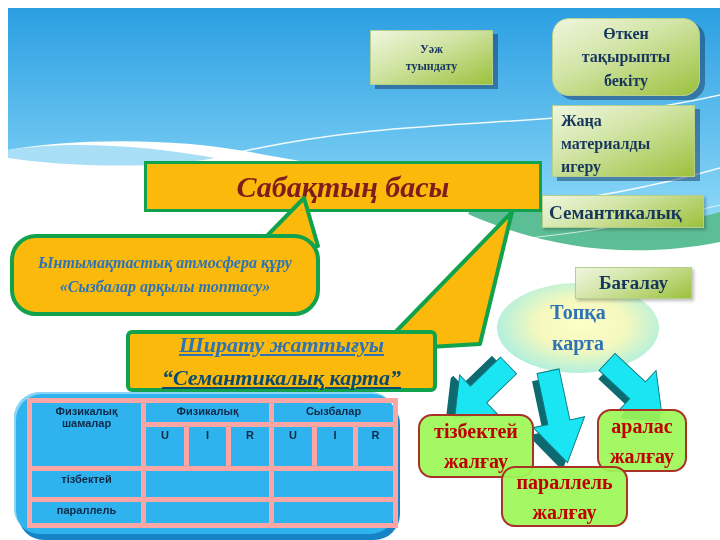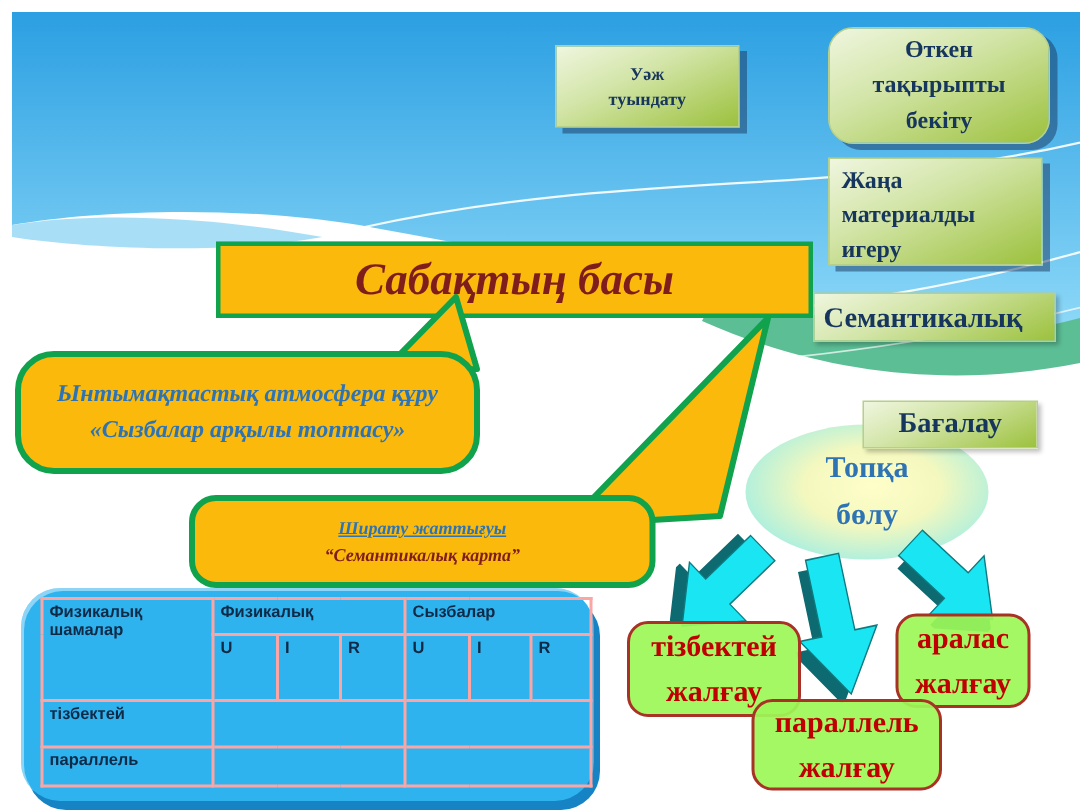--- a/index.html
+++ b/index.html
@@ -39,32 +39,32 @@
     font-size:30px;font-weight:bold;font-style:italic;color:#7f1d1d;}
 
   
   .tails{position:absolute;left:0;top:0;z-index:6;pointer-events:none;}
 
   
   .callout{background:#FBB90C;border:4px solid #10A24C;box-sizing:border-box;z-index:7;
     display:flex;flex-direction:column;align-items:center;justify-content:center;
     font-weight:bold;font-style:italic;color:#2E74B5;text-align:center;}
   .callout-atm{left:10px;top:234px;width:310px;height:82px;border-radius:26px;font-size:16px;line-height:1.5;}
-  .callout-warm{left:126px;top:330px;width:311px;height:62px;border-radius:18px;font-size:12px;line-height:1.5;}
+  .callout-warm{left:126px;top:330px;width:311px;height:62px;border-radius:6px;font-size:22px;line-height:1.5;}
   .callout-warm .u{text-decoration:underline;}
-  .callout-warm .teal{color:#7f1d1d;}
+  .callout-warm .teal{color:#0c4a6e;text-decoration:underline;}
 
   
   .table-panel{left:14px;top:392px;width:382px;height:142px;background:#2FB3EF;
     border-radius:26px;z-index:2;
     box-shadow:4px 6px 0 #1583C4, inset 2px 2px 0 rgba(255,255,255,0.45);}
   table.phys{position:absolute;left:27px;top:398px;width:366px;border-collapse:collapse;
     font-family:"Liberation Sans", sans-serif;font-size:11px;font-weight:bold;color:#0E2A47;
     z-index:3;table-layout:fixed;}
-  table.phys td{border:2px solid #fca5a5;padding:2px 4px;vertical-align:top;}
+  table.phys td{border:5px solid #fca5a5;padding:2px 4px;vertical-align:top;text-align:center;}
 
   
   .ellipse{left:497px;top:283px;width:162px;height:90px;border-radius:50%;z-index:2;
     background:radial-gradient(ellipse at 52% 46%, #FEFEC9 0%, #F4F8BE 38%, #A5EEE2 78%, #7FE6E2 100%);
     display:flex;align-items:center;justify-content:center;text-align:center;
     font-size:20px;font-weight:bold;color:#2E74B5;line-height:1.55;}
 
   
   .arrow3d{z-index:2;}
   .arrow-left{left:450px;top:352px;transform:rotate(46deg);}
@@ -161,21 +161,21 @@
     </tr>
     <tr style="height:26px">
       <td>параллель</td>
       <td colspan="3"></td>
       <td colspan="3"></td>
     </tr>
   </tbody>
     </table>
 
   <div class="abs ellipse prelines">Топқа
-бөлу</div>
+карта</div>
 
   <div class="abs arrow3d arrow-left">
     <svg width="62" height="80" viewBox="0 0 64 92" preserveAspectRatio="none">
       <polygon points="13,8 37,8 37,56 53,56 25,94 -3,56 13,56" fill="#0C6A70"></polygon>
       <polygon points="20,2 44,2 44,50 60,50 32,88 4,50 20,50" fill="#19E6F2" stroke="#0E7A80" stroke-width="1"></polygon>
     </svg>
   </div>
   <div class="abs arrow3d arrow-center">
     <svg width="60" height="100" viewBox="0 0 64 92" preserveAspectRatio="none">
       <polygon points="13,8 37,8 37,56 53,56 25,94 -3,56 13,56" fill="#0C6A70"></polygon>

